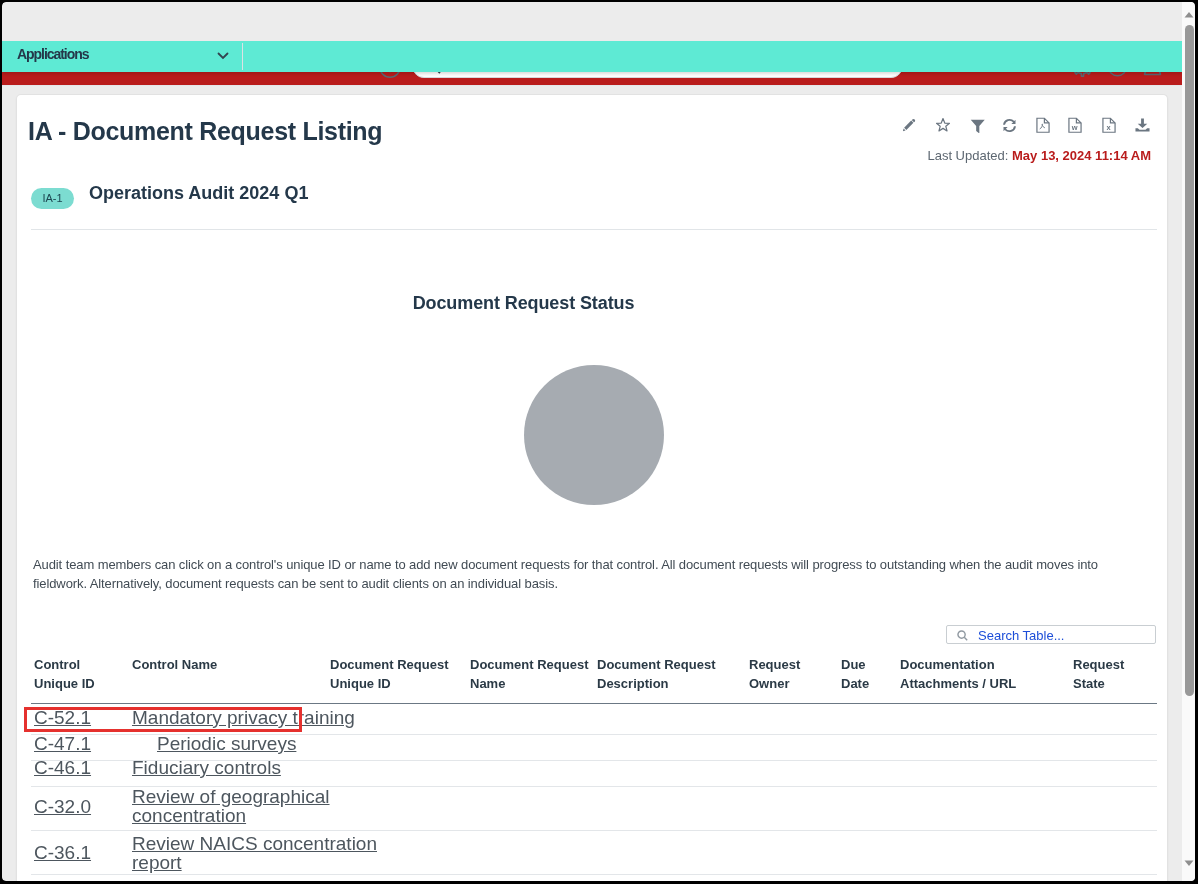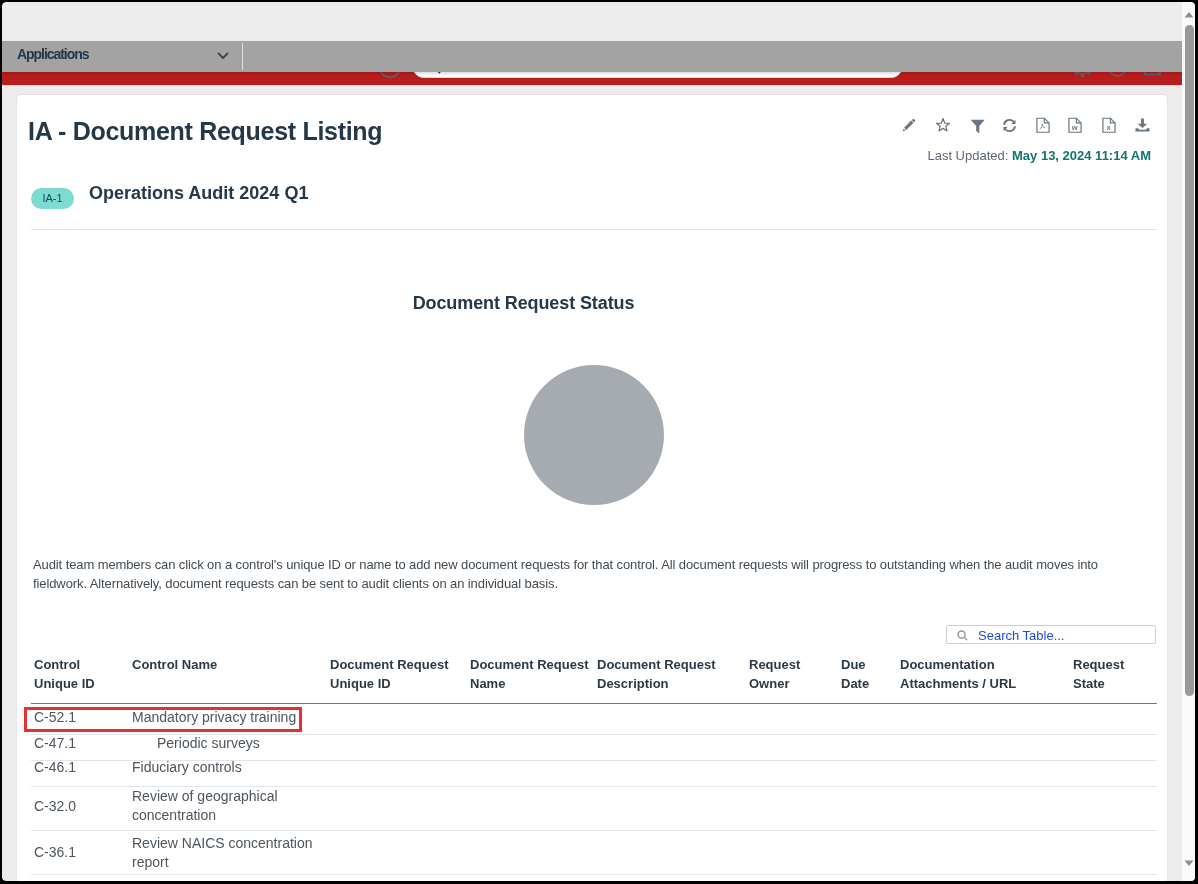--- a/index.html
+++ b/index.html
@@ -4,41 +4,41 @@
 <style>
   * { margin:0; padding:0; box-sizing:border-box; }
   html,body { width:1198px; height:884px; overflow:hidden; background:#000; }
   body { font-family:"Liberation Sans", sans-serif; position:relative; }
   .stage { position:absolute; left:2px; top:2px; width:1193px; height:879px; background:#ececec; border-radius:4px; overflow:hidden; }
   .frame { position:absolute; left:0; top:0; width:1198px; height:884px; border:3px solid #000; border-top-width:2px; border-left-width:2px; border-radius:6px; pointer-events:none; z-index:90; }
   .abs { position:absolute; }
 
   
   .topbar { position:absolute; left:0; top:0; width:1180px; height:38px; background:#b91c1c; border-bottom:1px solid #e4e7e9;margin-top:46px; }
-  .appbar { position:absolute; left:0; top:39px; width:1180px; height:31px; background:#a3a3a3; box-shadow:0 2px 3px rgba(0,0,0,0.14); }
+  .appbar { position:absolute; left:0; top:39px; width:1180px; height:31px; background:#5eead4; box-shadow:0 2px 3px rgba(0,0,0,0.14); }
   .appbar .vsep { position:absolute; left:240px; top:2px; height:27px; width:1px; background:#dde1e4; }
   .searchpill { position:absolute; left:410px; top:6px; width:491px; height:24px; border:1px solid #d4d9dd; border-radius:12px; background:#fff; }
 
   
   .card { position:absolute; left:14px; top:92px; width:1152px; height:800px; background:#fff; border:1px solid #e2e2e2; border-bottom:none; border-radius:5px 5px 0 0; box-shadow:0 1px 2px rgba(0,0,0,0.06); }
   .title { position:absolute; left:11px; top:22px; font-size:25px; font-weight:700; color:#24384a; letter-spacing:-0.3px; }
   .lastupd { position:absolute; right:16px; top:53px; font-size:13px; color:#5d6771; }
-  .lastupd b { color:#0f766e;margin-top:12px; }
+  .lastupd b { color:#b91c1c;margin-top:12px; }
   .pill { position:absolute; left:14px; top:93px; width:43px; height:21px; background:#7cdcd1; border-radius:10.5px; color:#1c4651; font-size:11px; font-weight:400; text-align:center; line-height:21px; }
   .audittitle { position:absolute; left:72px; top:88px; font-size:18px; font-weight:700; color:#24384a; }
   .divider { position:absolute; left:14px; top:134px; width:1126px; height:1px; background:#e1e5e8; }
   .chartheading { position:absolute; left:0px; top:198px; width:1013px; text-align:center; font-size:18px; font-weight:700; color:#24384a; letter-spacing:-0.1px; }
   .pie { position:absolute; left:507px; top:270px; width:140px; height:140px; border-radius:50%; background:#a6abb1; }
   .para { position:absolute; left:16px; top:460px; font-size:13px; color:#414b54; line-height:19px; letter-spacing:-0.1px; }
   .tsearch { position:absolute; left:929px; top:530px; width:210px; height:19px; border:1px solid #c9ced2; border-radius:2px; }
   .tsearch span { position:absolute; left:31px; top:2px; font-size:13px; color:#1d4ed8; }
 
   
   .th { position:absolute; font-size:13px; font-weight:700; color:#2b3a46; line-height:19px; }
-  .td { position:absolute; font-size:14px; color:#4d565e; line-height:19px; }
+  .td { position:absolute; font-size:19px; color:#4d565e; line-height:19px;text-decoration:underline; }
   .rowline { position:absolute; left:14px; width:1126px; height:1px; background:#e3e6e9; }
   .redbox { position:absolute; left:6.5px; top:611.5px; width:278px; height:25px; border:3.5px solid #e5312e; z-index:5; }
 
   
   .sbar { position:absolute; left:1180px; top:0; width:14px; height:879px; background:#fafafa; }
   .sthumb { position:absolute; left:1183px; top:23px; width:9px; height:671px; border-radius:4.5px; background:#999; }
 </style>
 </head>
 <body>
 <div class="stage">

